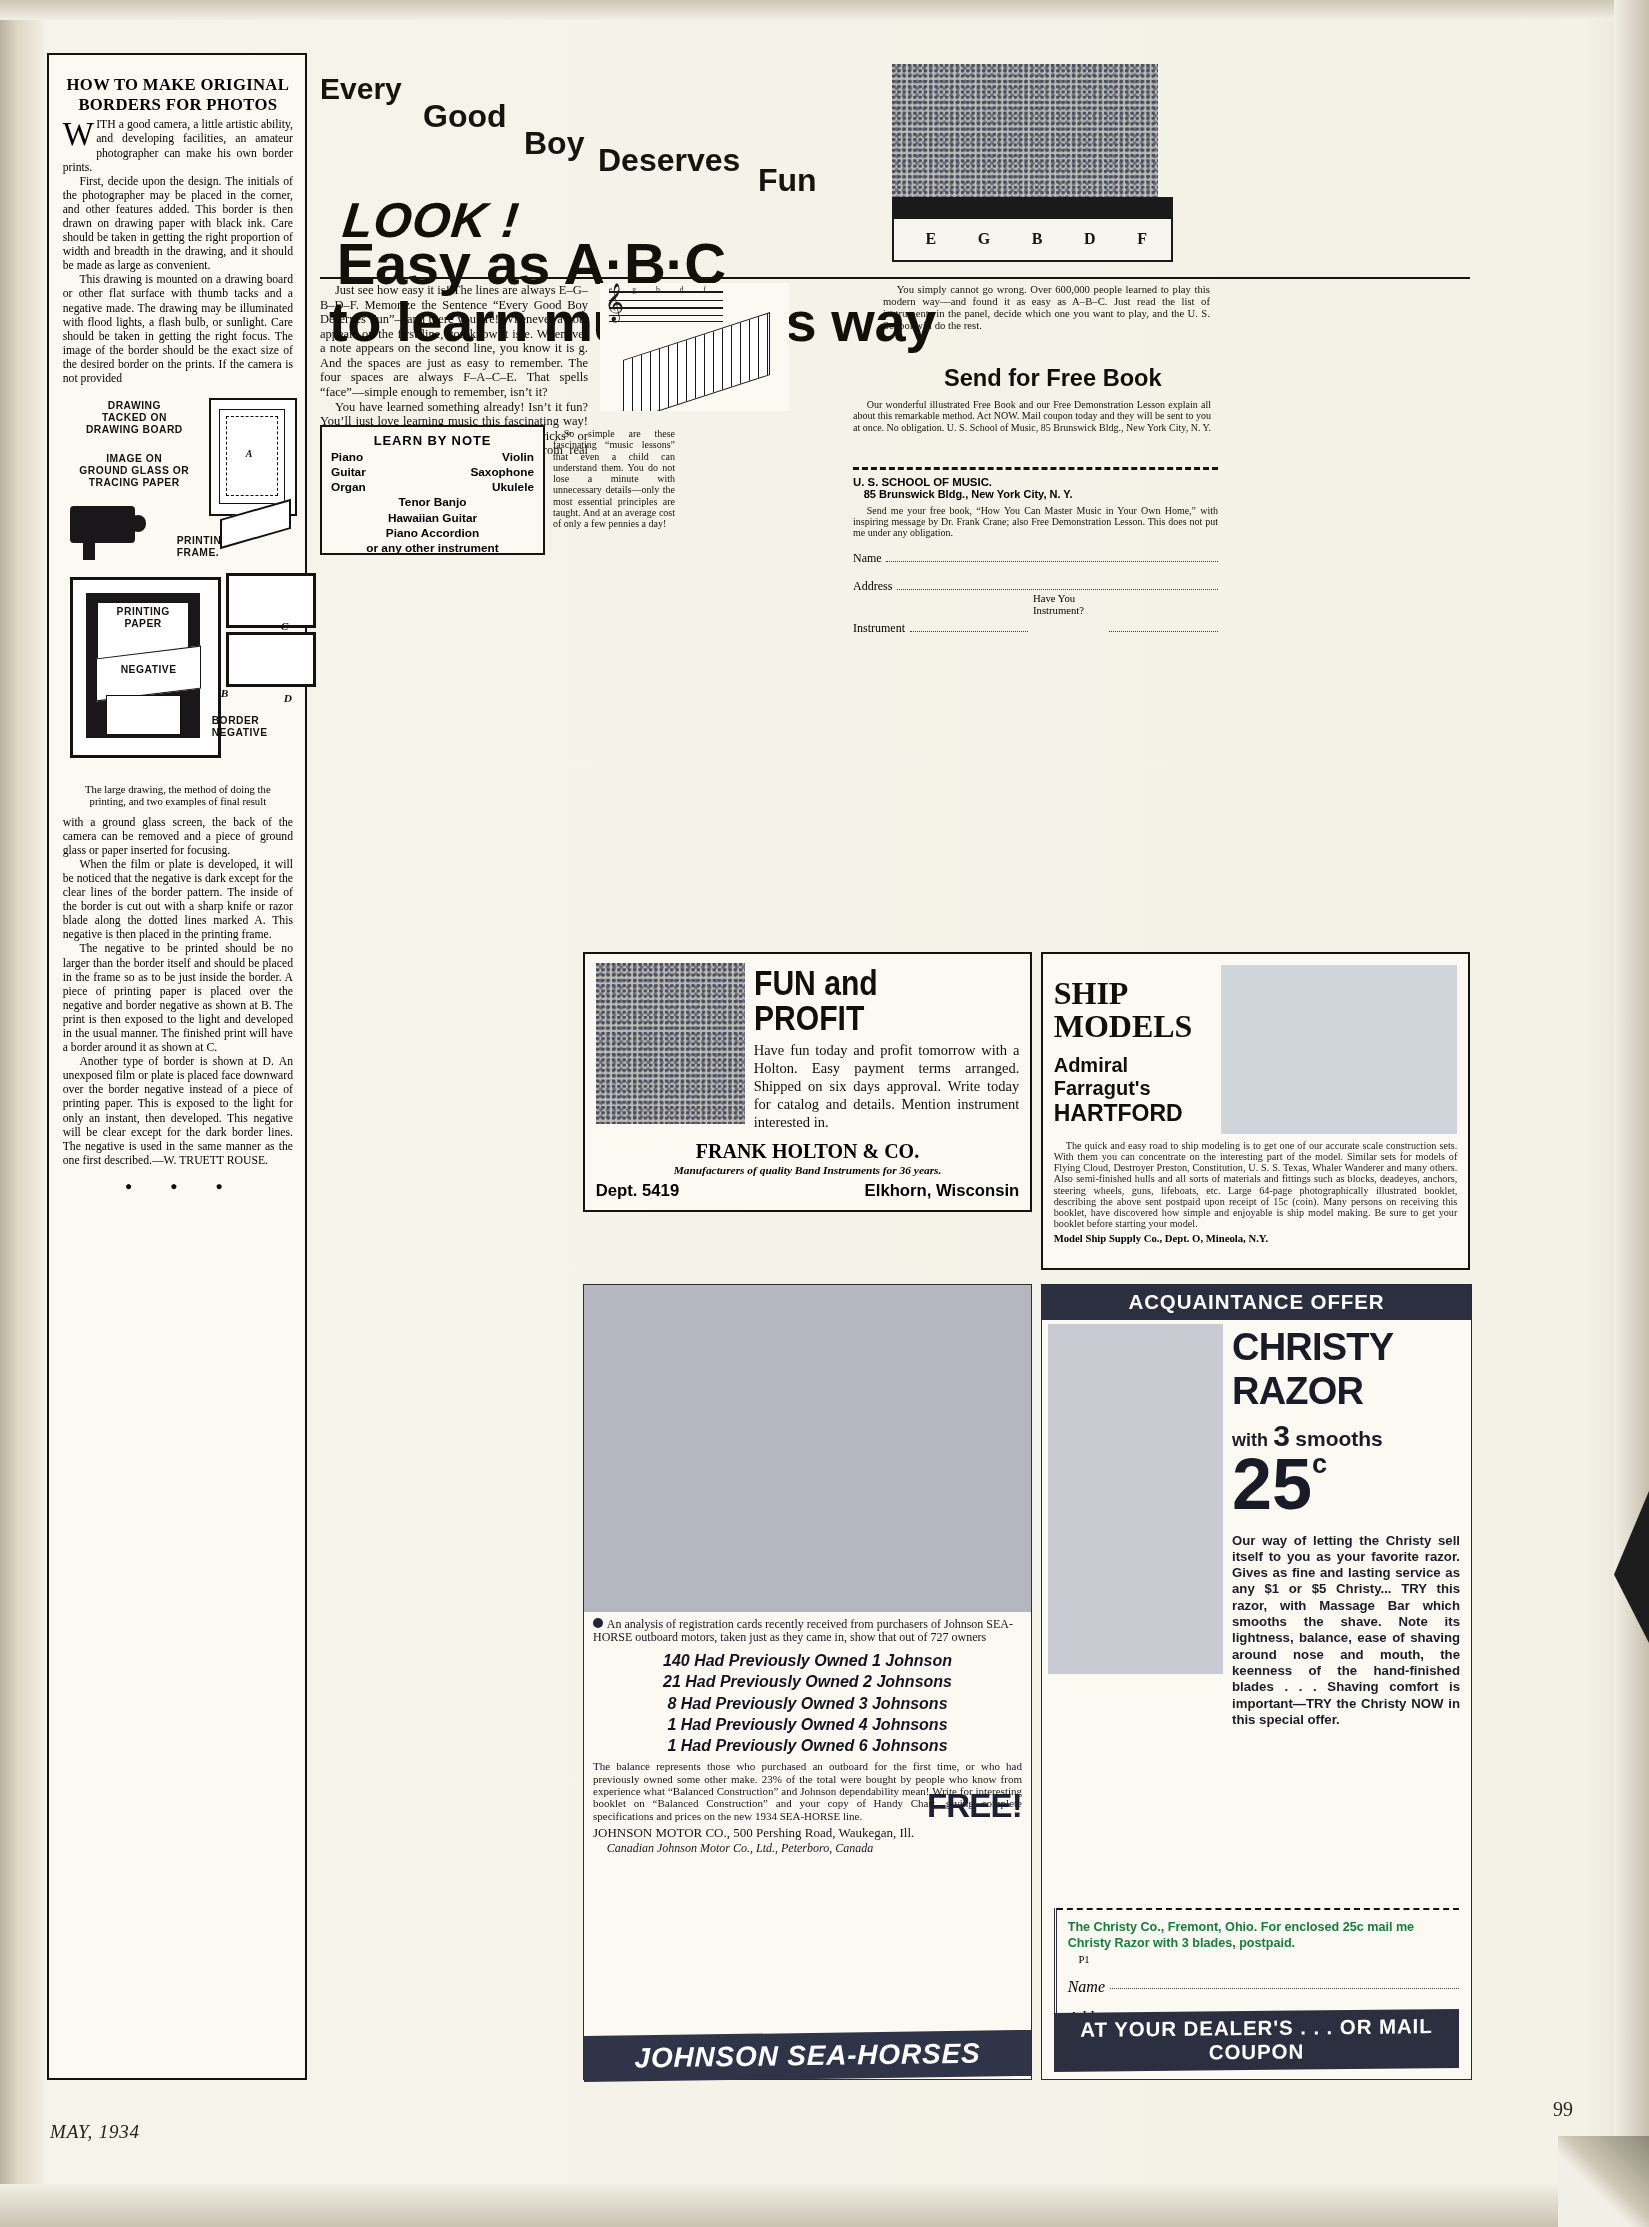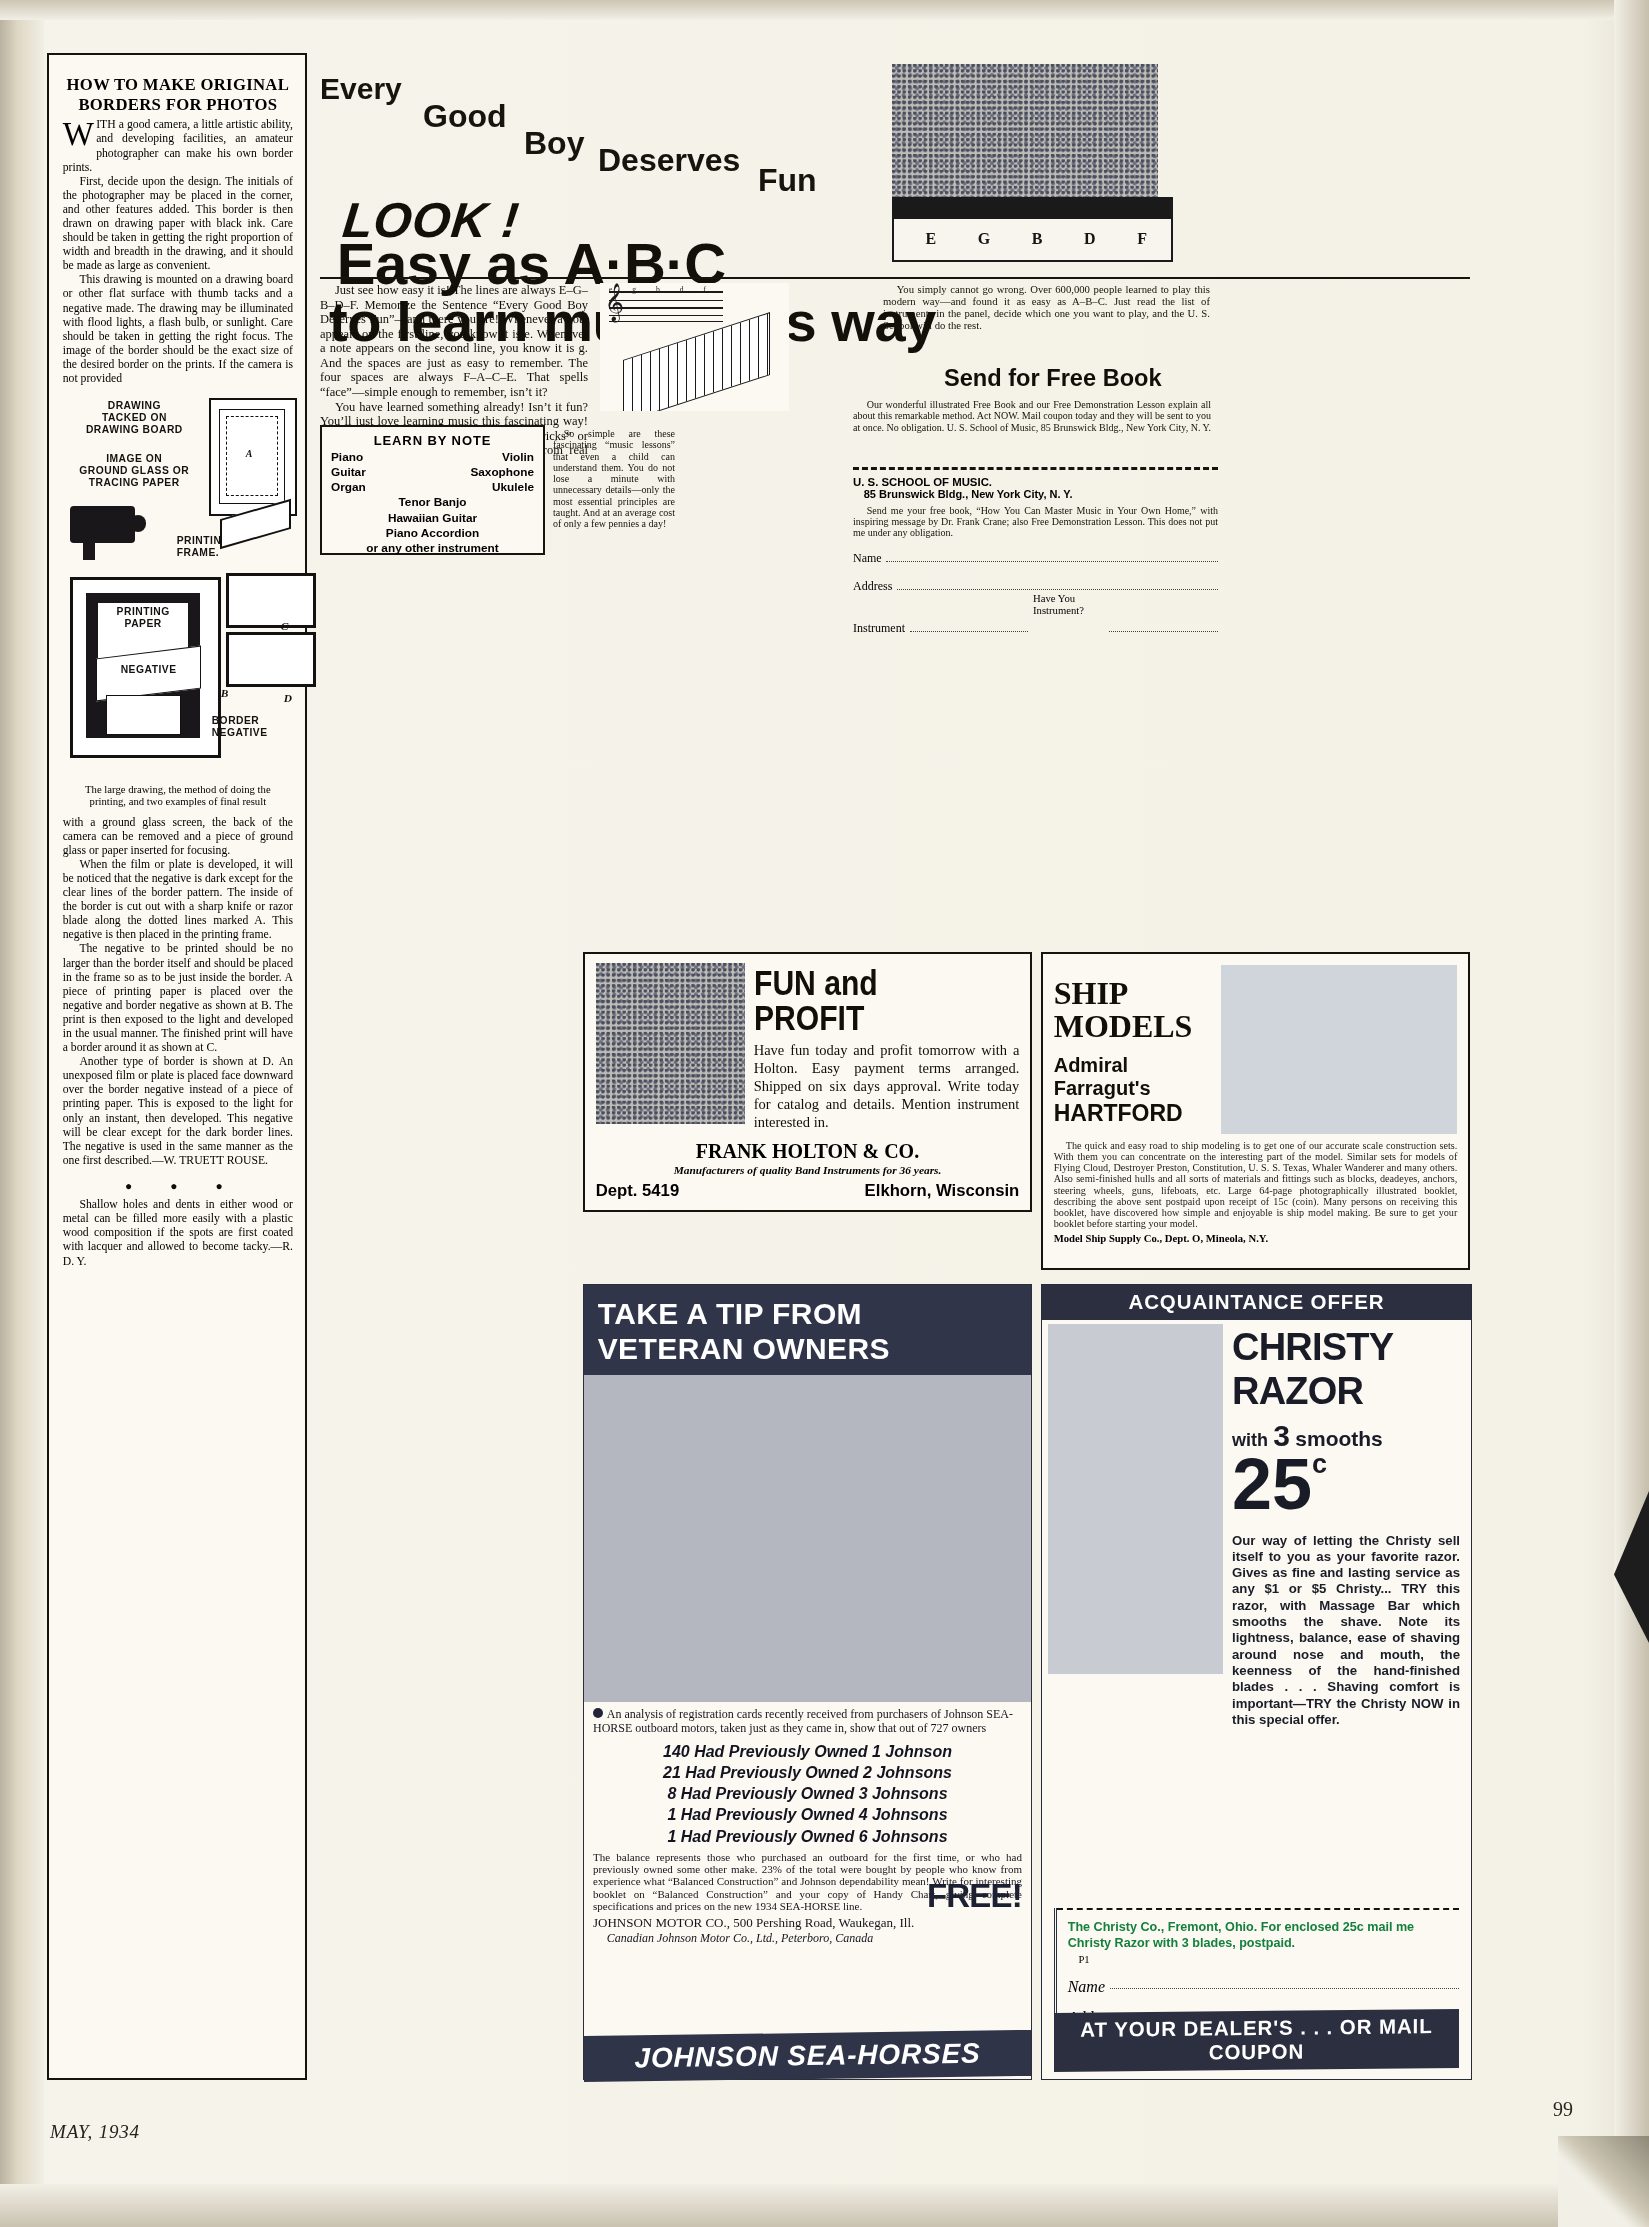--- a/index.html
+++ b/index.html
@@ -189,21 +189,20 @@
 
     <div class="art-caption">The large drawing, the method of doing the printing, and two examples of final result</div>
 
     <p class="art-p first">with a ground glass screen, the back of the camera can be removed and a piece of ground glass or paper inserted for focusing.</p>
     <p class="art-p">When the film or plate is developed, it will be noticed that the negative is dark except for the clear lines of the border pattern. The inside of the border is cut out with a sharp knife or razor blade along the dotted lines marked A. This negative is then placed in the printing frame.</p>
     <p class="art-p">The negative to be printed should be no larger than the border itself and should be placed in the frame so as to be just inside the border. A piece of printing paper is placed over the negative and border negative as shown at B. The print is then exposed to the light and developed in the usual manner. The finished print will have a border around it as shown at C.</p>
     <p class="art-p">Another type of border is shown at D. An unexposed film or plate is placed face downward over the border negative instead of a piece of printing paper. This is exposed to the light for only an instant, then developed. This negative will be clear except for the dark border lines. The negative is used in the same manner as the one first described.—W. TRUETT ROUSE.</p>
 
     <div class="bullets">●●●</div>
 
-    <p class="art-p">Shallow holes and dents in either wood or metal can be filled more easily with a plastic wood composition if the spots are first coated with lacquer and allowed to become tacky.—R. D. Y.</p>
   </div>
 
   <div class="musicad">
 
     <div class="egbdf" style="left:0px;top:16.7px;font-size:30px;">Every</div>
     <div class="egbdf" style="left:103px;top:43px;font-size:32px;">Good</div>
     <div class="egbdf" style="left:204px;top:70px;font-size:32px;">Boy</div>
     <div class="egbdf" style="left:278px;top:87px;font-size:32px;">Deserves</div>
     <div class="egbdf" style="left:438px;top:107px;font-size:32px;">Fun</div>
 
@@ -322,24 +321,20 @@
         <div class="hdline" style="font-size:20px;margin-top:10.7px;">Admiral Farragut's</div>
         <div class="hdline" style="font-size:23px;">HARTFORD</div>
       </div>
       <div class="photo halftone" style="position:relative;flex:1;height:169px;background:#cfd5da;"></div>
     </div>
     <div style="font-size:10.2px;line-height:1.1;text-align:justify;margin-top:6px;text-indent:12px;color:#1b1b1b;">The quick and easy road to ship modeling is to get one of our accurate scale construction sets. With them you can concentrate on the interesting part of the model. Similar sets for models of Flying Cloud, Destroyer Preston, Constitution, U. S. S. Texas, Whaler Wanderer and many others. Also semi-finished hulls and all sorts of materials and fittings such as blocks, deadeyes, anchors, steering wheels, guns, lifeboats, etc. Large 64-page photographically illustrated booklet, describing the above sent postpaid upon receipt of 15c (coin). Many persons on receiving this booklet, have discovered how simple and enjoyable is ship model making. Be sure to get your booklet before starting your model.</div>
     <div style="font-size:10.7px;font-weight:bold;margin-top:3px;">Model Ship Supply Co., Dept. O, Mineola, N.Y.</div>
   </div>
 
   <div class="johnson" style="left:583px;top:1284px;width:449px;height:796px;">
-    <div class="johnson-top" style="padding:10.7px 13.7px 9px;">
-      <div class="jtitle">TAKE A TIP FROM</div>
-      <div class="jtitle">VETERAN OWNERS</div>
-    </div>
     <div class="photo halftone" style="position:relative;width:100%;height:327px;background:#b4b7c0;"></div>
     <div style="padding:6px 9px 0;">
       <div style="font-size:12px;line-height:1.12;color:#15141c;">
         <span style="display:inline-block;width:10px;height:10px;border-radius:50%;background:#23243a;margin-right:3.8px;"></span><span>An analysis of registration cards recently received from purchasers of Johnson SEA-HORSE outboard motors, taken just as they came in, show that out of 727 owners</span>
       </div>
       <div class="jstat" style="margin-top:5.3px;font-style:italic;">140 Had Previously Owned 1 Johnson</div>
       <div class="jstat">21 Had Previously Owned 2 Johnsons</div>
       <div class="jstat">8 Had Previously Owned 3 Johnsons</div>
       <div class="jstat">1 Had Previously Owned 4 Johnsons</div>
       <div class="jstat">1 Had Previously Owned 6 Johnsons</div>

